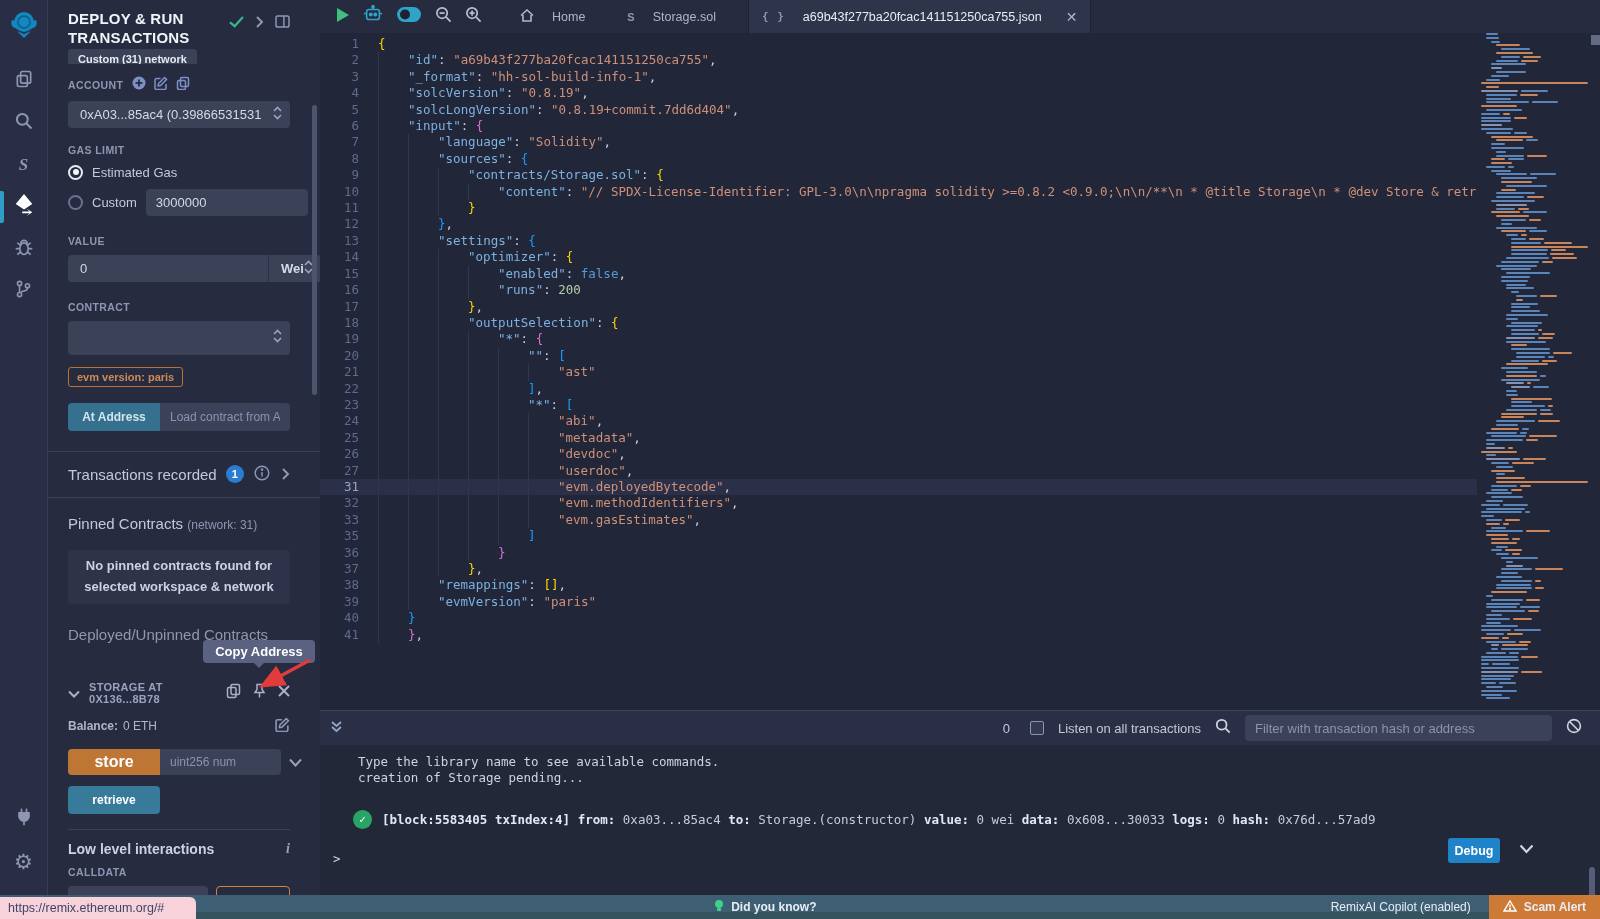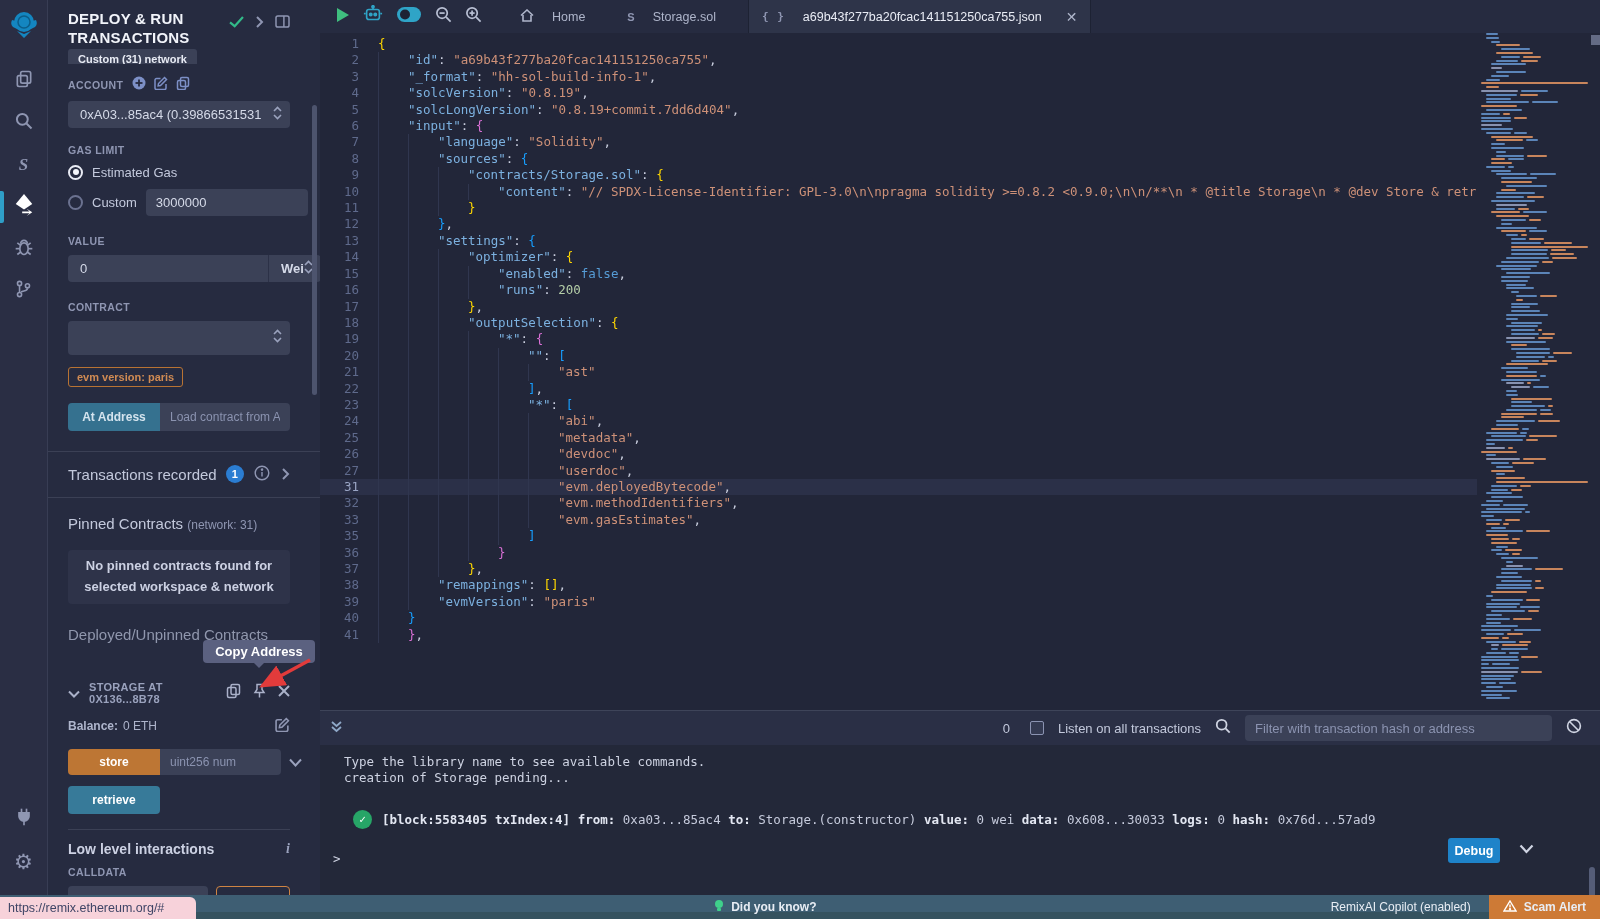--- a/index.html
+++ b/index.html
@@ -59,21 +59,21 @@
 .tooltip{position:absolute;left:135px;top:14px;width:112px;height:23px;background:#5b6180;border-radius:4px;color:#fff;font-size:13px;font-weight:700;display:flex;align-items:center;justify-content:center;z-index:3}
 .tooltip::after{content:"";position:absolute;left:50px;bottom:-5px;border-left:6px solid transparent;border-right:6px solid transparent;border-top:6px solid #5b6180}
 .red-arrow{position:absolute;left:178px;top:30px;z-index:4;pointer-events:none}
 .card-head{display:flex;align-items:center;margin-top:38px;color:#9aa2bd}
 .card-head .name{font-size:11px;letter-spacing:.3px;margin-left:9px;font-weight:600}
 .card-head .ci{display:flex;gap:12px;margin-left:auto;color:#aab1c9}
 .bal-row{display:flex;align-items:center;margin-top:12px;font-size:12px;color:#aeb5cc}
 .bal-row b{font-weight:700;margin-right:5px}
 .bal-row .edit{margin-left:auto;color:#8f96b2}
 .store-row{display:flex;align-items:center;margin-top:14px;height:26px}
-.btn-store{width:92px;height:26px;background:#bd7634;border:none;border-radius:4px 0 0 4px;color:#fff;font-weight:700;font-size:12px;cursor:pointer;font-family:"Liberation Sans",sans-serif}
+.btn-store{width:92px;height:26px;background:#bd7634;border:none;border-radius:4px 0 0 4px;color:#fff;font-weight:700;font-size:16px;cursor:pointer;font-family:"Liberation Sans",sans-serif}
 .store-input{flex:1;height:26px;background:#3b4157;border:none;border-radius:0 4px 4px 0;font-size:12px;color:#d5dae8;padding:0 10px;min-width:0;font-family:"Liberation Sans",sans-serif}
 .store-row .dd{margin-left:8px;margin-right:-12px;color:#9aa2bd}
 .btn-retrieve{display:block;margin-top:11px;width:92px;height:28px;background:#377a99;border:none;border-radius:4px;color:#fff;font-weight:700;font-size:12px;cursor:pointer;font-family:"Liberation Sans",sans-serif}
 .low-row{display:flex;align-items:center;margin-top:11px;font-size:14px;font-weight:700;color:#ccd1e3}
 .low-row .i-ic{margin-left:auto;font-family:"Liberation Serif",serif;font-style:italic;color:#9aa2bd;font-size:14px}
 .calldata-row{display:flex;margin-top:8px;height:30px;gap:8px}
 .calldata-input{flex:1;background:#3b4157;border:none;border-radius:4px;min-width:0}
 .btn-transact{width:74px;background:transparent;border:1px solid #cf8443;border-radius:4px;color:#cf8443;font-size:12px;font-weight:600;cursor:pointer;font-family:"Liberation Sans",sans-serif}
 .panel-thumb{position:absolute;right:3px;top:105px;width:5px;height:290px;background:#4d546e;border-radius:3px}
 
@@ -99,21 +99,21 @@
 .ed-thumb{position:absolute;right:0;top:2px;width:9px;height:10px;background:#646b85}
 
 
 .terminal{position:absolute;left:0;right:0;bottom:0;height:185px;background:#232839;border-top:1px solid #3e4459;font-family:"DejaVu Sans Mono",monospace}
 .term-head{height:34px;background:#2a2f45;display:flex;align-items:center;padding:0 18px 0 10px;gap:14px}
 .term-head .count{margin-left:auto;font-size:13px;color:#c3c9dc;font-family:"Liberation Sans",sans-serif}
 .chk{width:14px;height:14px;border:1px solid #8b93b2;border-radius:2px;background:#343a52;margin-left:6px}
 .listen{font-size:13px;color:#c3c9dc;font-family:"Liberation Sans",sans-serif}
 .filter-input{width:307px;height:26px;background:#3b4157;border:none;border-radius:4px;font-size:13px;color:#d5dae8;padding:0 10px;font-family:"Liberation Sans",sans-serif}
 .term-body{position:relative;height:151px;color:#ced3e2;font-size:12.5px}
-.tline{margin-left:24px;line-height:16px}
+.tline{margin-left:38px;line-height:16px}
 .tline:first-child{margin-top:9px}
 .log-row{display:flex;align-items:center;margin:24px 0 0 33px}
 .okball{width:19px;height:19px;border-radius:50%;background:#27a567;color:#fff;display:flex;align-items:center;justify-content:center;font-size:11px;font-weight:700;flex:none}
 .logtxt{margin-left:10px;white-space:nowrap;overflow:hidden}
 .logtxt .b{font-weight:700;color:#e3e7f2}
 .logtxt .n{color:#c6cbdc}
 .prompt{margin:22px 0 0 13px}
 .btn-debug{position:absolute;right:100px;top:84px;width:52px;height:25px;background:#1e83c9;border:none;border-radius:3px;color:#fff;font-size:12.5px;font-weight:700;cursor:pointer;font-family:"Liberation Sans",sans-serif}
 .debug-chev{position:absolute;right:66px;top:88px;color:#cfd4e2}
 .term-thumb{position:absolute;right:5px;top:113px;width:6px;height:36px;background:#555d78;border-radius:3px}

